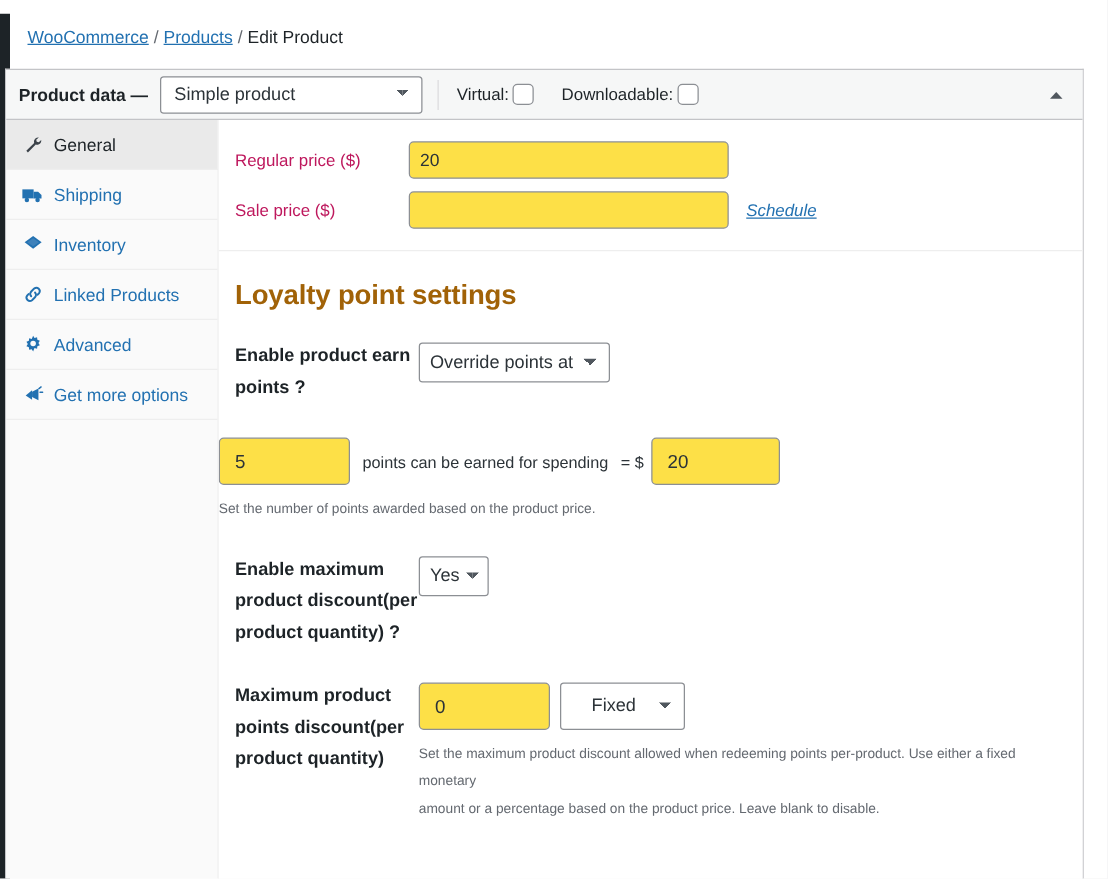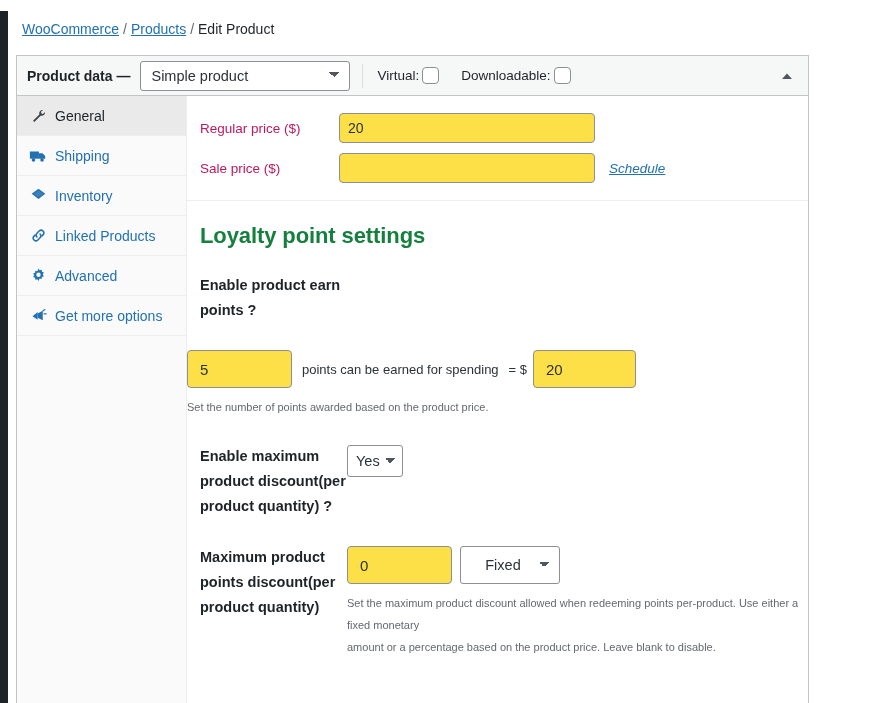--- a/index.html
+++ b/index.html
@@ -45,22 +45,22 @@
     margin: 0 4px;
     text-decoration: none;
   }
   .breadcrumb .current {
     color: #1d2327;
   }
 
   
   .panel {
     position: absolute;
-    left: 16px; top: 55px;
-    width: 793px;
+    left: 4px; top: 55px;
+    width: 863px;
     height: 648px;
     background: #ffffff;
     border: 1px solid #c3c4c7;
     border-bottom: none;
     box-sizing: border-box;
   }
   .panel-header {
     position: relative;
     height: 40px;
     background: #f6f7f7;
@@ -224,21 +224,21 @@
   }
 
   
   .loyalty {
     padding: 22px 0 0 0;
   }
   .loyalty h2 {
     margin: 0 0 24px 13px;
     font-size: 22px;
     font-weight: bold;
-    color: #15803d;
+    color: #a16207;
     letter-spacing: -0.1px;
   }
   .lrow {
     display: flex;
     align-items: flex-start;
     margin-bottom: 26px;
   }
   .lrow .l-label {
     width: 160px;
     padding-left: 13px;
@@ -406,20 +406,25 @@
             <input class="wc-text" id="sale-price" type="text" value="" style="">
             <span class="schedule-link">Schedule</span>
           </div>
         </div>
 
         <div class="loyalty">
           <h2>Loyalty point settings</h2>
 
           <div class="lrow">
             <span class="l-label">Enable product earn points ?</span>
+            <div class="l-field">
+              <select class="wc-select" id="earn-select">
+                <option>Override points at</option>
+              </select>
+            </div>
           </div>
 
           <div class="lrow">
             <div class="l-field">
               <div class="field-line">
                 <input class="wc-text" id="points-earn" type="text" value="5" style="">
                 <span class="mid-text">points can be earned for spending</span>
                 <span class="eq-text">= $</span>
                 <input class="wc-text" id="spend-amount" type="text" value="20" style="">
               </div>

